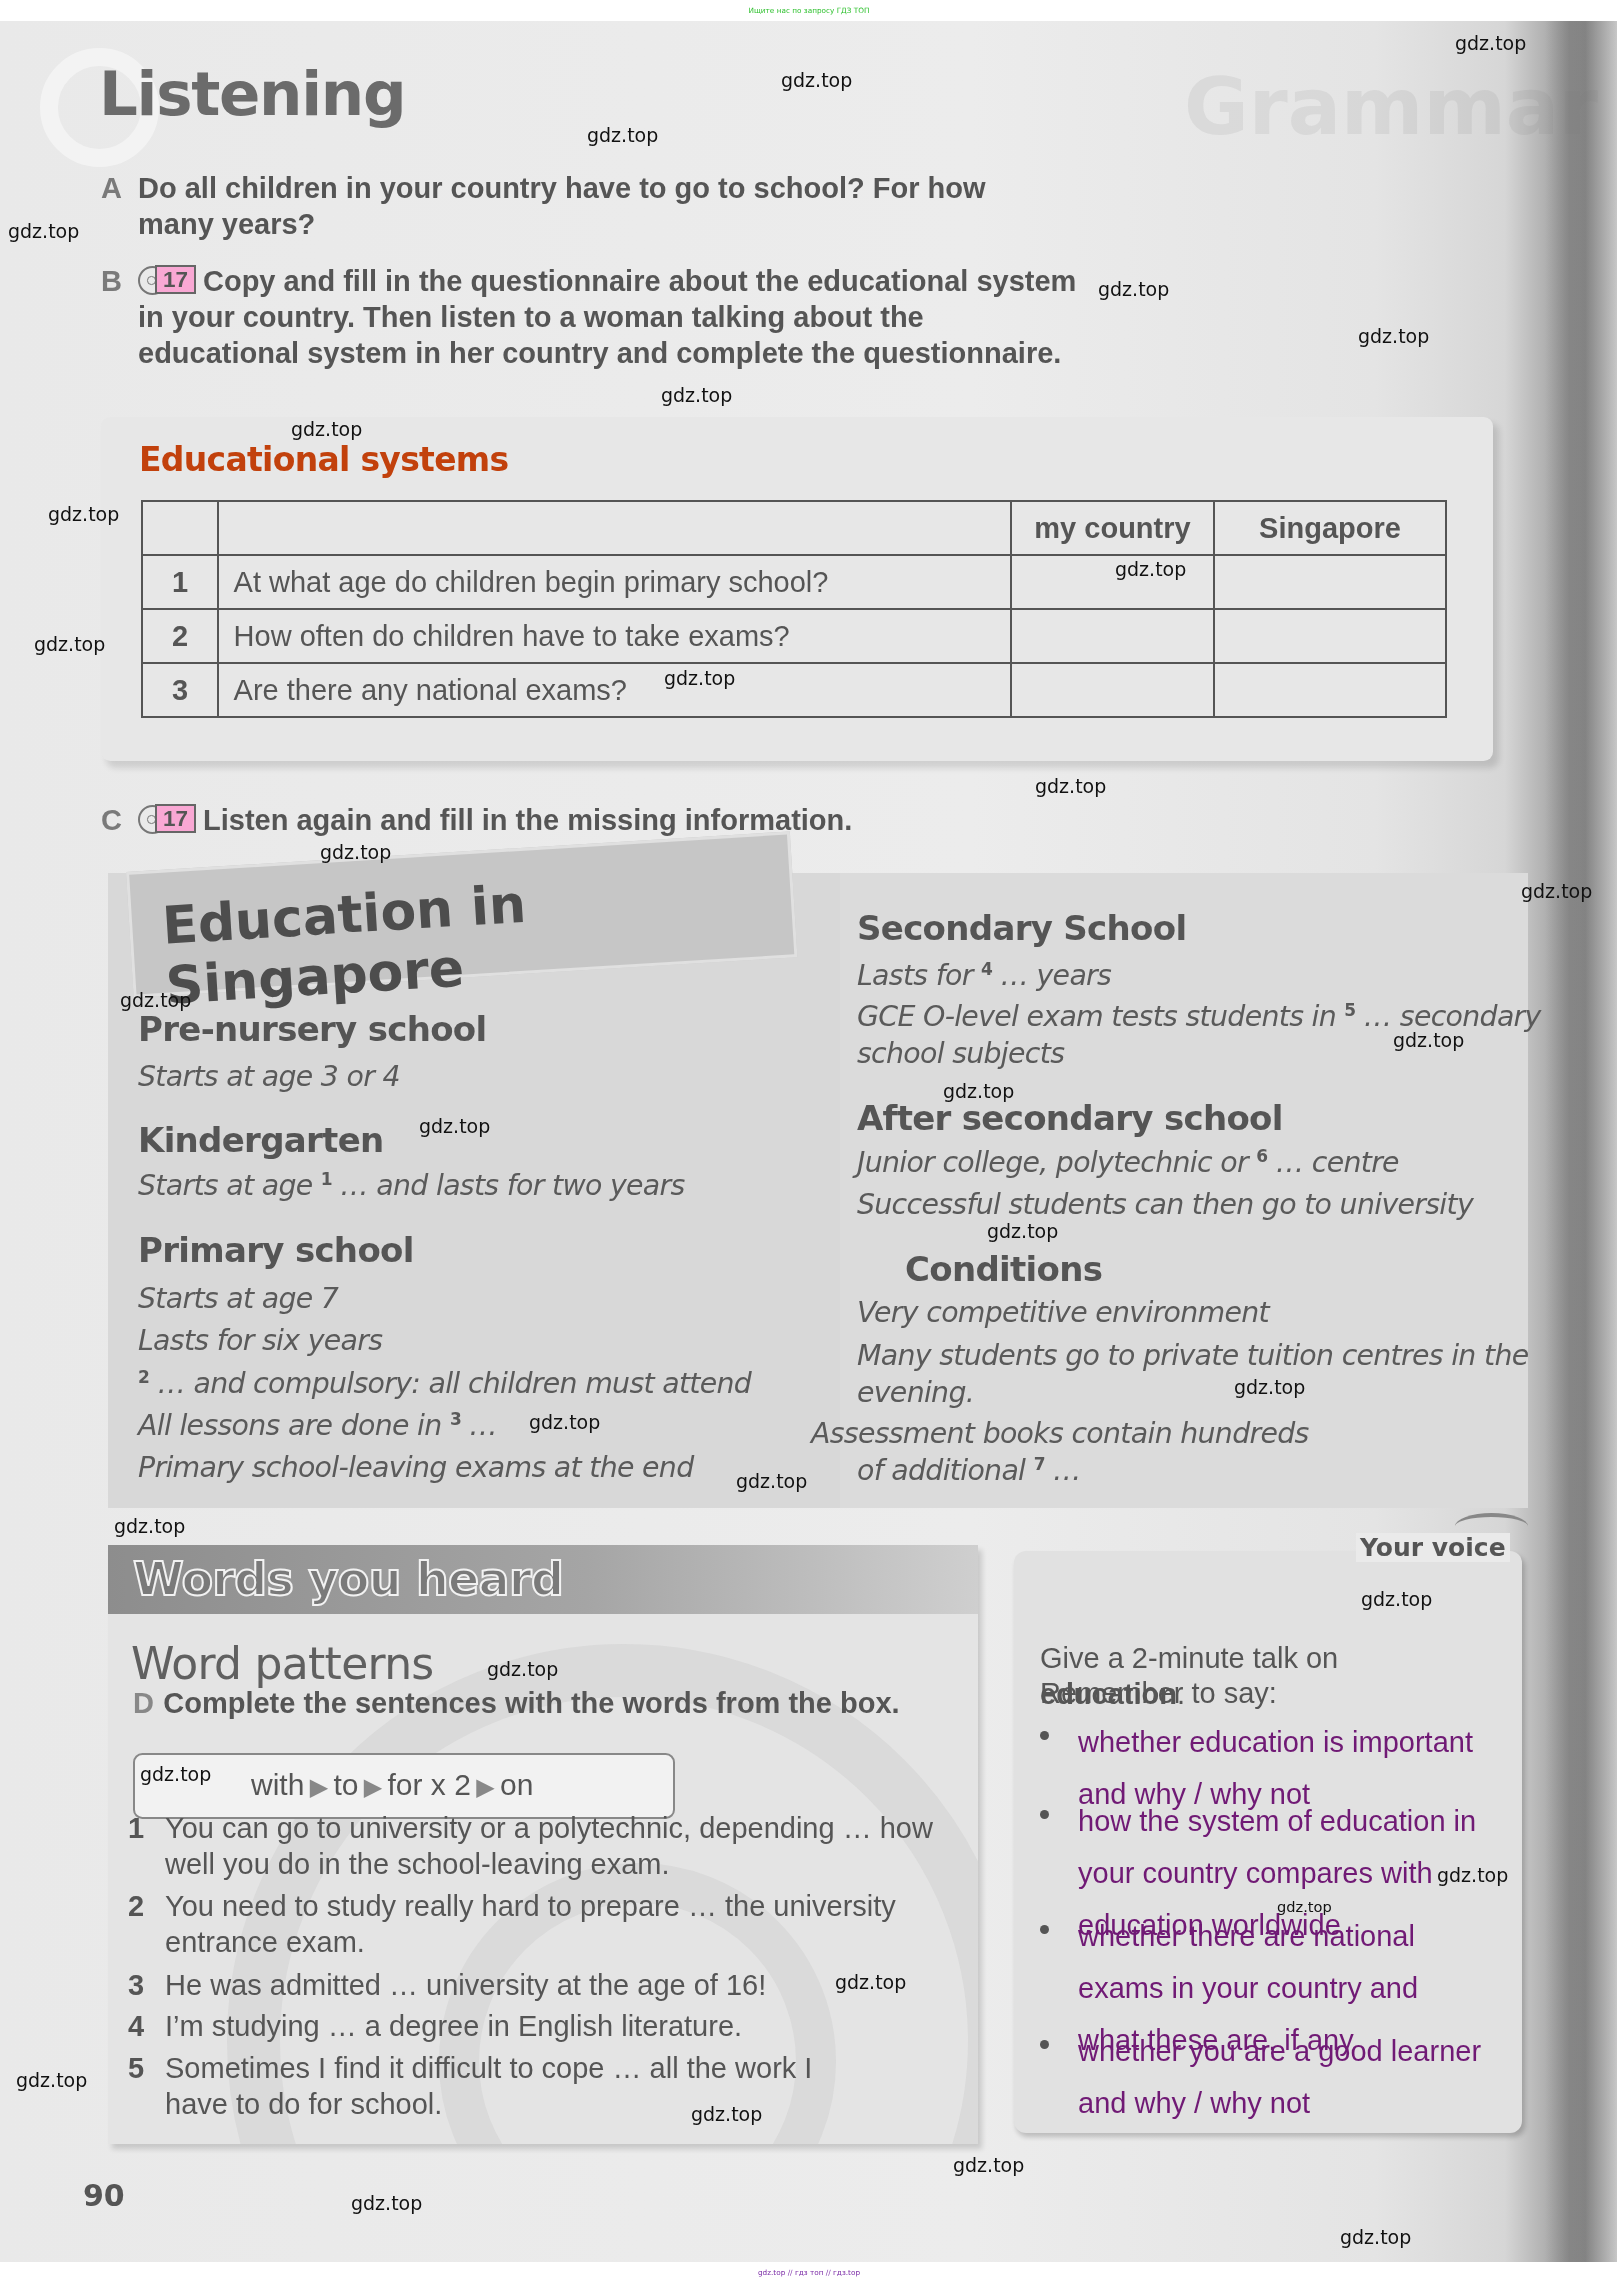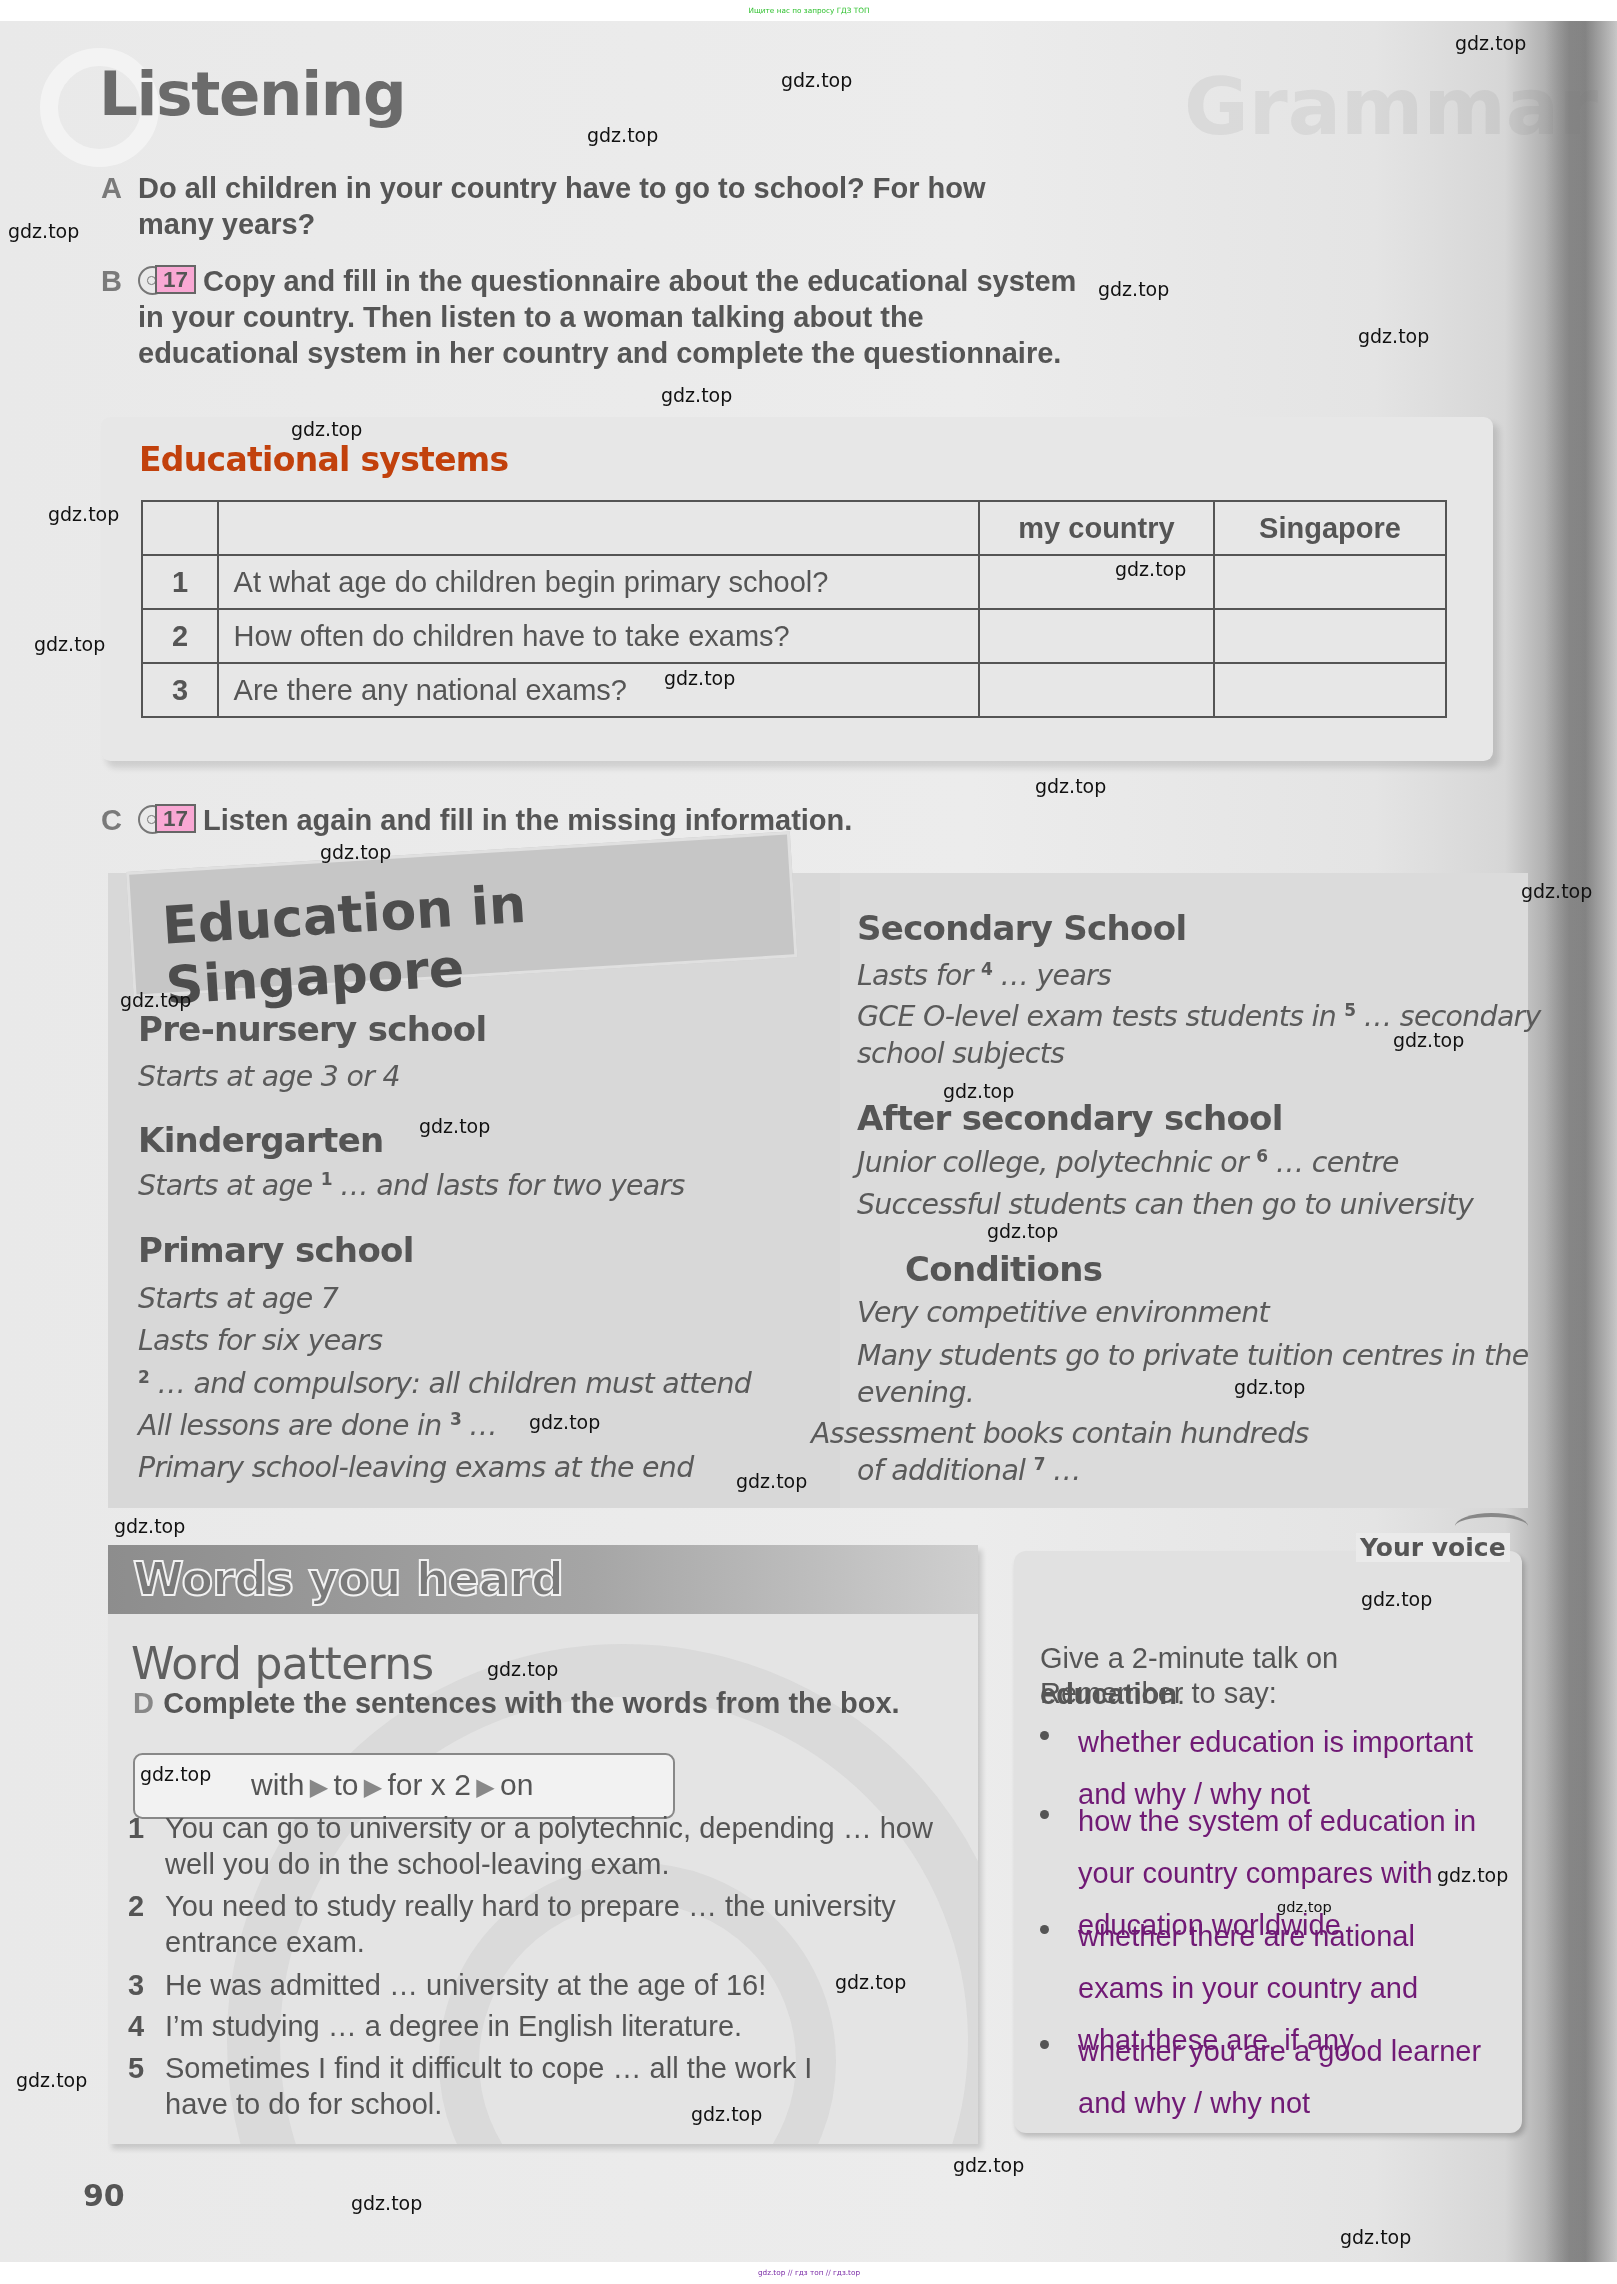--- a/index.html
+++ b/index.html
@@ -30,21 +30,21 @@
           font-size: 22.5px; font-weight: bold; line-height: 25px; text-align: center; color: #555; }
 
   .card-edu { position: absolute; left: 101px; top: 417px; width: 1392px; height: 344px; background: #e7e7e7; border-radius: 9.3px;
           box-shadow: 5.3px 6.6px 6.6px rgba(0,0,0,0.12); }
   .card-edu h2 { position: absolute; left: 38px; top: 23px; font-family: "DejaVu Sans", sans-serif; font-size: 33px; font-weight: bold; color: #c2410c; letter-spacing: -0.7px; }
   table.edu { position: absolute; left: 40px; top: 83px; width: 1306px; border-collapse: collapse; }
   table.edu td, table.edu th { border: 2px solid #555; height: 54px; font-size: 29px; color: #555; }
   table.edu th { height: 54px; font-weight: bold; text-align: center; }
   table.edu td.n { width: 76px; text-align: center; font-weight: bold; }
   table.edu td.txt { padding-left: 14.6px; }
-  table.edu .c-my { width: 235px; }
+  table.edu .c-my { width: 203px; }
   table.edu .c-sg { width: 232px; }
 
   .band-sg { position: absolute; left: 108px; top: 873px; width: 1416px; height: 635px; background: #d8d8d8; }
   .band-sg-right { position: absolute; left: 840px; top: 873px; width: 688px; height: 635px; background: #dbdbdb; }
   .title-sg { position: absolute; left: 126px; top: 872px; width: 665px; height: 126px; background: #c6c6c6;
           transform: rotate(-3.5deg); transform-origin: left top; border: 3.3px solid #e0e0e0; }
   .title-sg span { position: absolute; left: 30px; top: 23px; font-family: "DejaVu Sans", sans-serif; font-weight: bold; font-size: 52px; color: #4d4d4d; }
   .sg-h { position: absolute; font-family: "DejaVu Sans", sans-serif; font-weight: bold; font-size: 34px; color: #555; letter-spacing: -0.7px; }
   .sg-t { position: absolute; font-family: "DejaVu Sans", sans-serif; font-size: 28.4px; color: #5a5a5a; font-style: italic; letter-spacing: -0.7px; }
   .sg-t sup { font-size: 17px; font-style: normal; font-weight: bold; }

